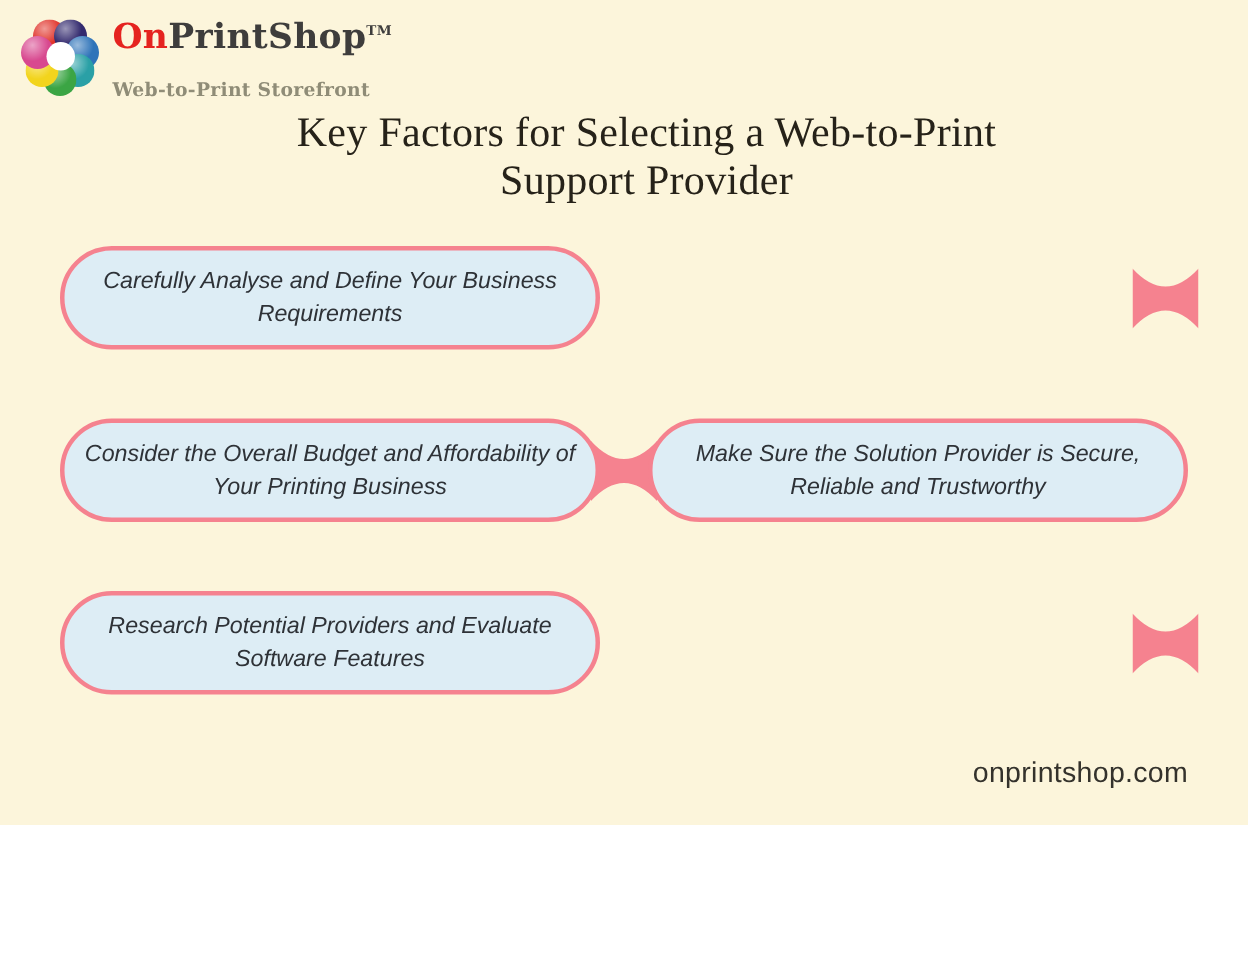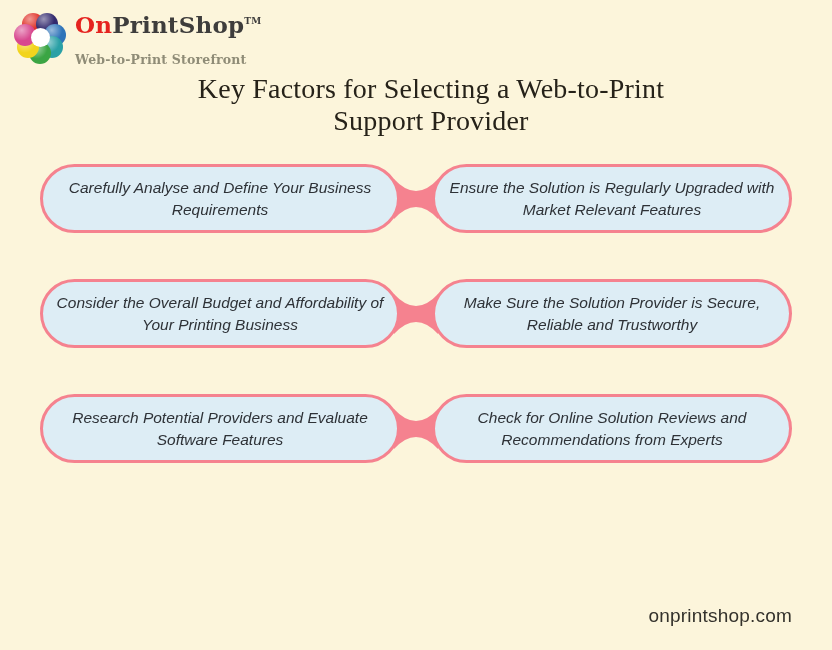--- a/index.html
+++ b/index.html
@@ -10,21 +10,21 @@
     --title-color:#262219;
     --footer-color:#34322c;
     --brand-red:#e5231f;
     --brand-dark:#3e3d3c;
     --tagline-color:#8f8c77;
   }
   *{margin:0;padding:0;box-sizing:border-box;}
   html,body{width:832px;height:650px;}
   body{font-family:"Liberation Sans",sans-serif;}
   .page{
-    position:relative;width:832px;height:650px;overflow:hidden;
+    position:relative;width:832px;height:550px;overflow:hidden;
     background:var(--background);
   }
 
   
   .logo{position:absolute;top:8px;left:14px;display:flex;align-items:center;gap:9px;}
   .flower{position:relative;width:52px;height:54px;flex:none;}
   .petal{position:absolute;width:22px;height:22px;border-radius:50%;}
   .flower-center{position:absolute;width:19px;height:19px;border-radius:50%;background:#ffffff;left:16.5px;top:17.5px;}
   .brand-name{font-family:"DejaVu Serif","Liberation Serif",serif;font-weight:bold;font-size:23px;line-height:26px;color:var(--brand-dark);letter-spacing:.2px;}
   .brand-name .on{color:var(--brand-red);}
@@ -85,23 +85,20 @@
 
   <main class="rows">
 
     <div class="row">
       <div class="pill">
           <span>Carefully Analyse and Define Your Business Requirements</span>
         </div>
       <svg class="connector" width="44" height="46" viewBox="0 0 44 46" aria-hidden="true">
           <path d="M0,3 Q22,27 44,3 L44,43 Q22,19 0,43 Z"></path>
         </svg>
-      <div class="pill">
-          <span>Ensure the Solution is Regularly Upgraded with Market Relevant Features</span>
-        </div>
     </div>
 
     <div class="row">
       <div class="pill">
           <span>Consider the Overall Budget and Affordability of Your Printing Business</span>
         </div>
       <svg class="connector" width="44" height="46" viewBox="0 0 44 46" aria-hidden="true">
           <path d="M0,3 Q22,27 44,3 L44,43 Q22,19 0,43 Z"></path>
         </svg>
       <div class="pill">
@@ -109,23 +106,20 @@
         </div>
     </div>
 
     <div class="row">
       <div class="pill">
           <span>Research Potential Providers and Evaluate Software Features</span>
         </div>
       <svg class="connector" width="44" height="46" viewBox="0 0 44 46" aria-hidden="true">
           <path d="M0,3 Q22,27 44,3 L44,43 Q22,19 0,43 Z"></path>
         </svg>
-      <div class="pill">
-          <span>Check for Online Solution Reviews and Recommendations from Experts</span>
-        </div>
     </div>
 
 
   </main>
 
   <footer class="site">onprintshop.com</footer>
 
 </div>
 
 </body></html>

